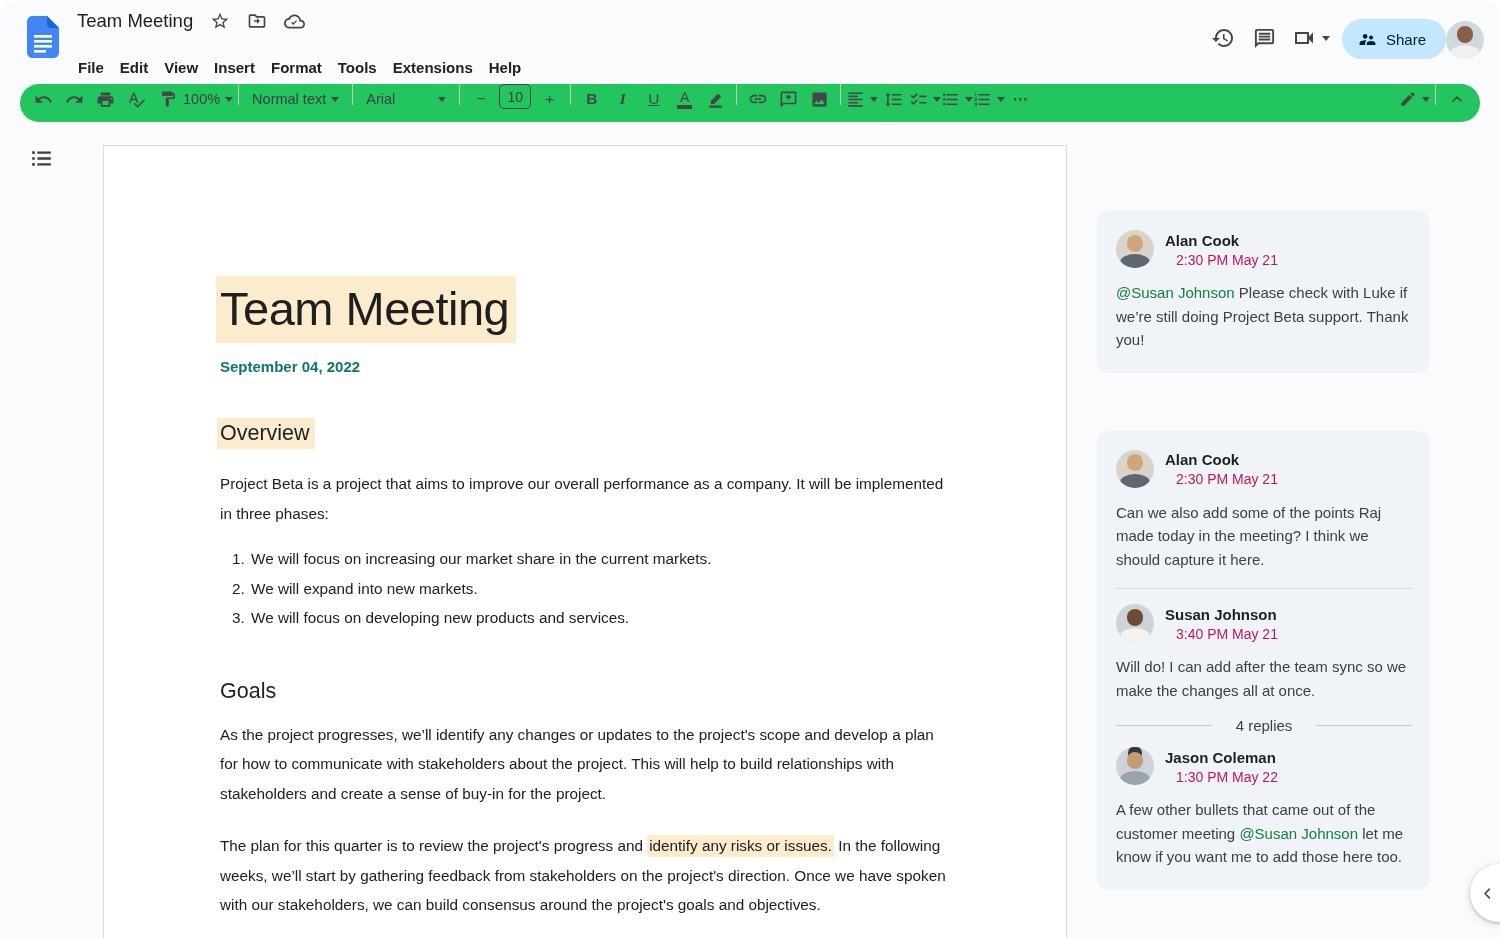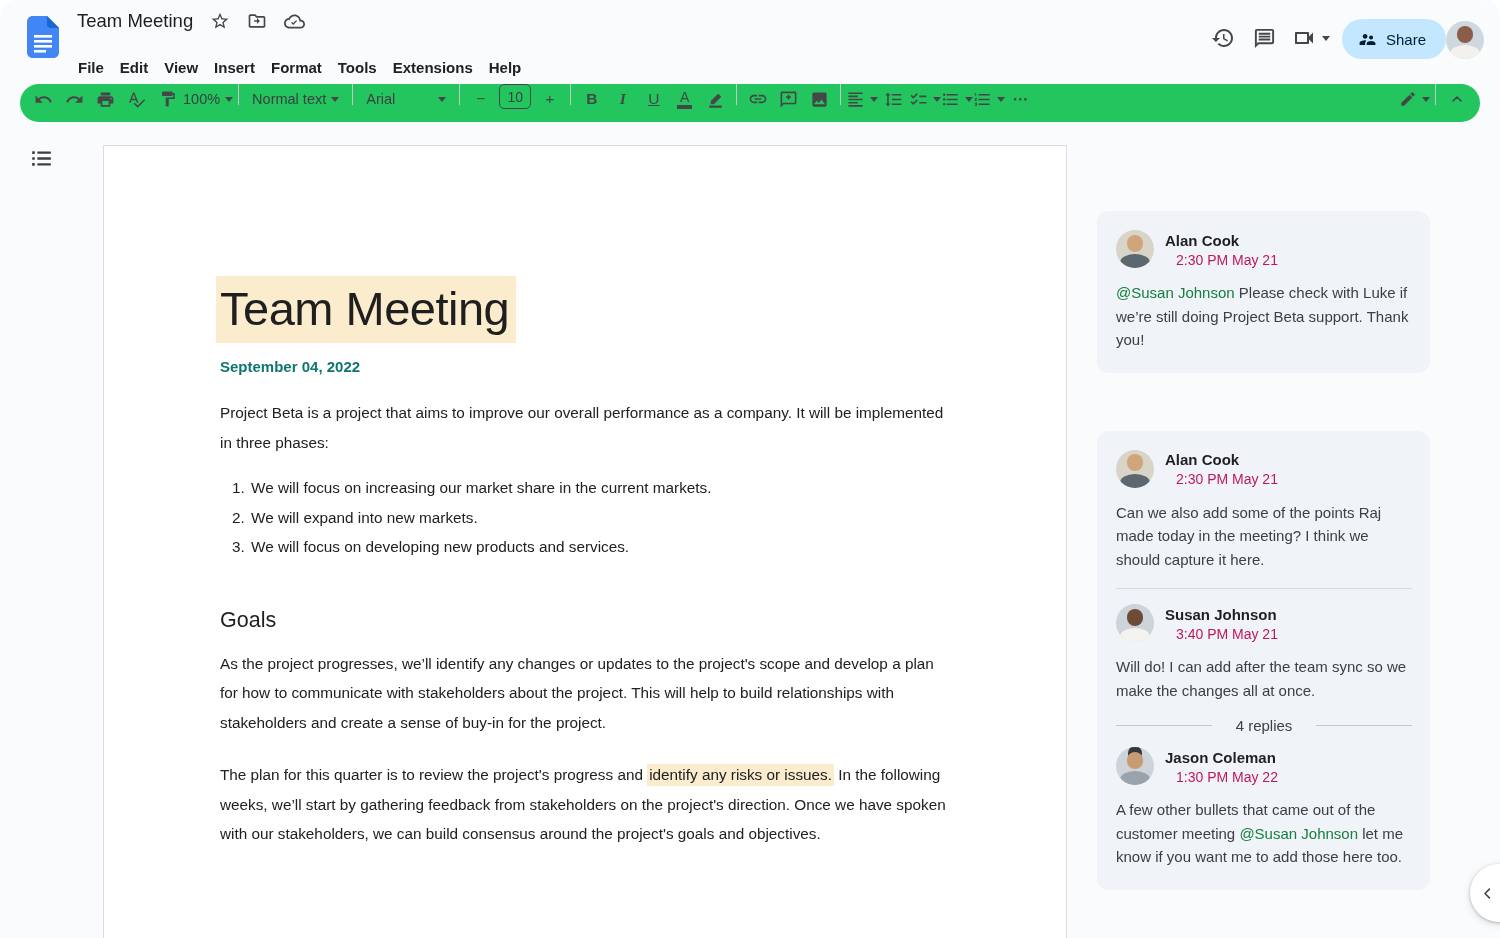--- a/index.html
+++ b/index.html
@@ -289,20 +289,21 @@
         <rect x="3" y="16.4" width="2.6" height="2.6" rx="0.6"></rect>
         <rect x="8" y="16.6" width="13" height="2.2" rx="0.4"></rect>
       </svg>
   </div>
 
   <div class="page">
     <div class="page-inner">
       <div><span class="d-title">Team Meeting</span></div>
       <div class="d-date">September 04, 2022</div>
 
+      <h2 class="d-h2"><span class="hl">Overview</span></h2>
       <p class="d-p">Project Beta is a project that aims to improve our overall performance as a company. It will be implemented in three phases:</p>
       <ol class="d-list">
         <li>We will focus on increasing our market share in the current markets.</li>
         <li>We will expand into new markets.</li>
         <li>We will focus on developing new products and services.</li>
       </ol>
 
       <h2 class="d-h2"><span>Goals</span></h2>
       <p class="d-p tight">As the project progresses, we’ll identify any changes or updates to the project's scope and develop a plan for how to communicate with stakeholders about the project. This will help to build relationships with stakeholders and create a sense of buy-in for the project.</p>
       <p class="d-p"><span>The plan for this quarter is to review the project's progress and </span><span class="g-hl">identify any risks or issues.</span><span> In the following weeks, we’ll start by gathering feedback from stakeholders on the project's direction. Once we have spoken with our stakeholders, we can build consensus around the project's goals and objectives.</span></p>

